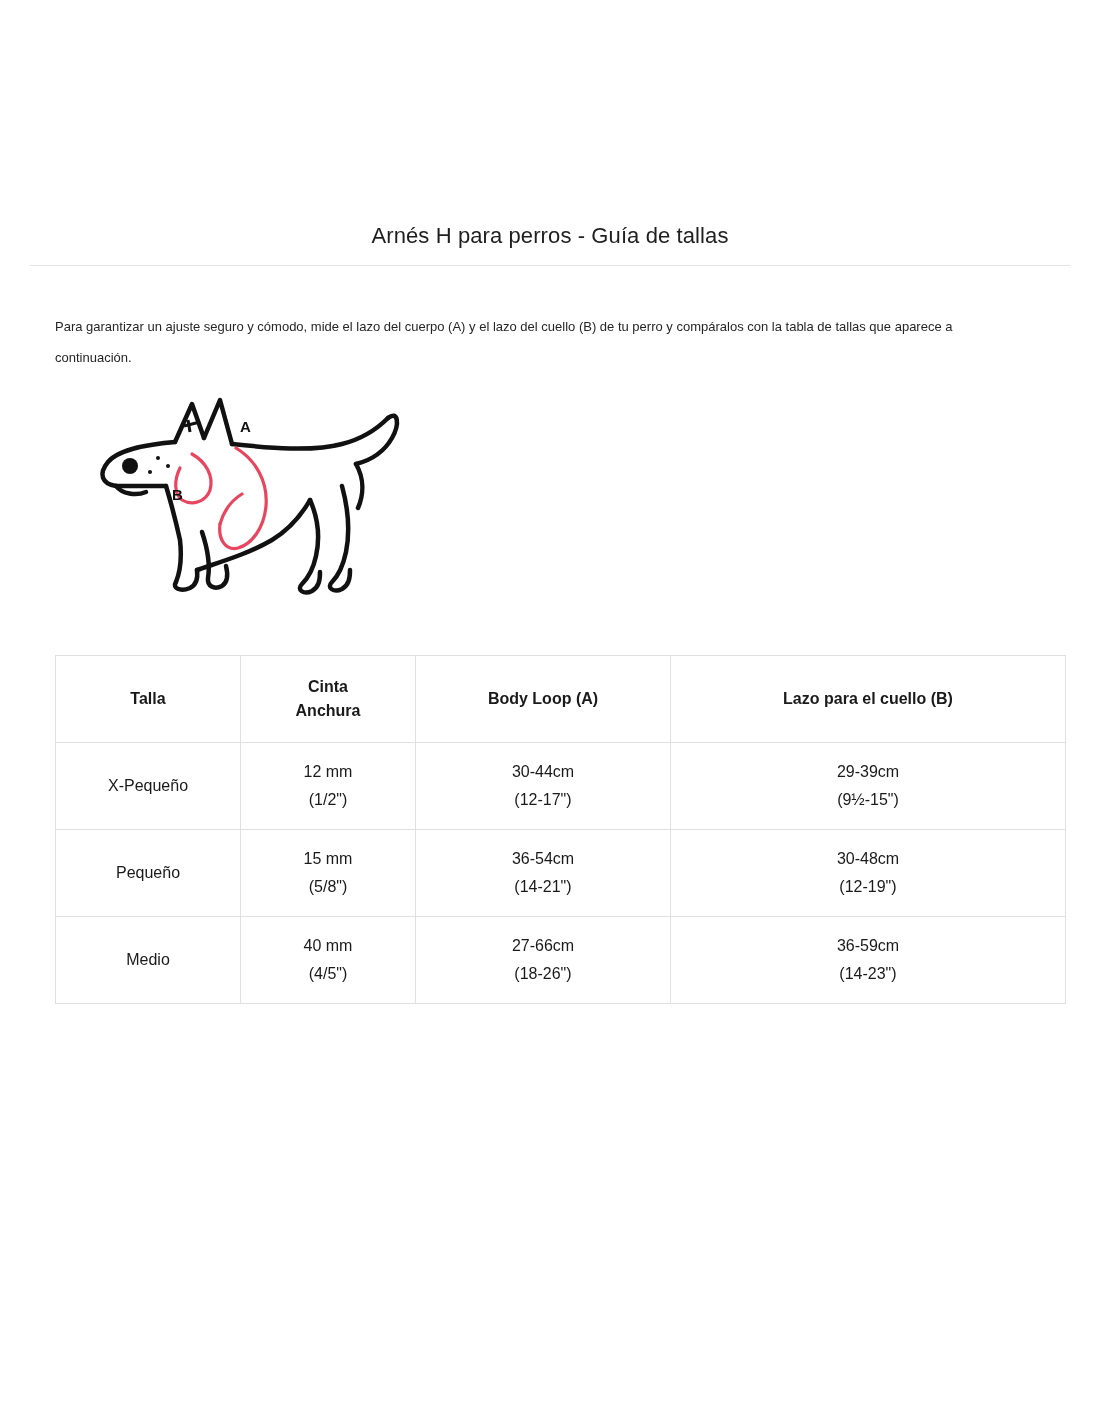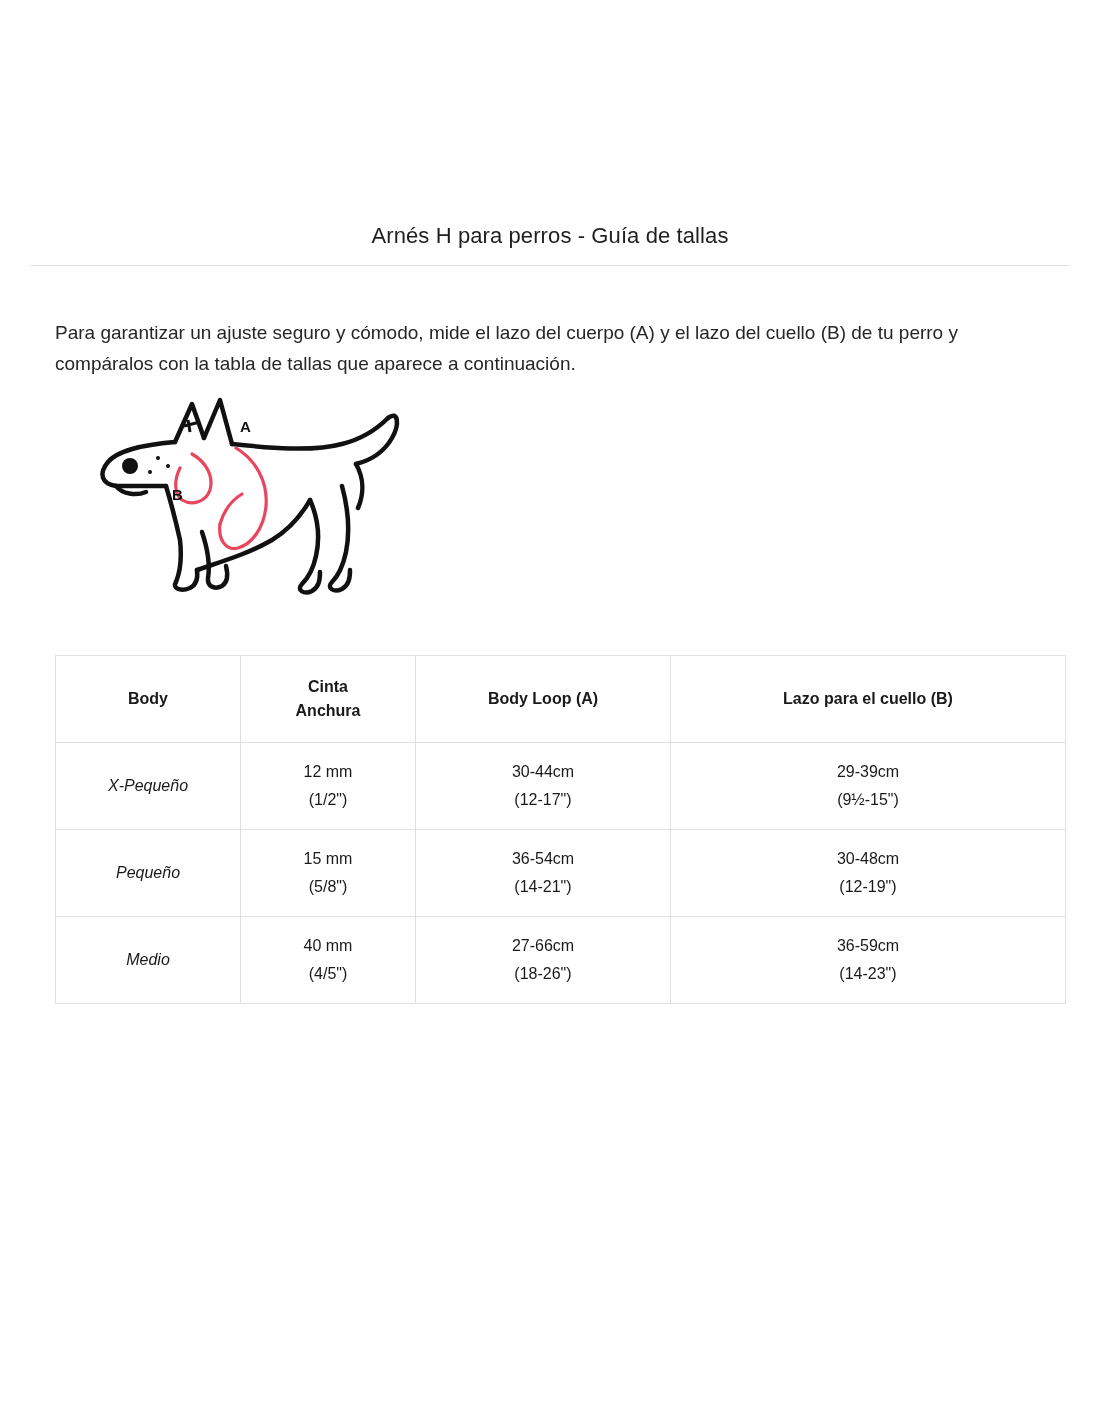--- a/index.html
+++ b/index.html
@@ -38,21 +38,21 @@
     left: 30px;
     width: 1040px;
     height: 1px;
     background: #e3e3e3;
   }
   .intro {
     position: absolute;
     top: 298px;
     left: 55px;
     width: 960px;
-    font-size: 19px;
+    font-size: 13px;
     line-height: 31px;
     color: #262626;
   }
   .diagram {
     position: absolute;
     top: 382px;
     left: 80px;
     width: 360px;
     height: 240px;
   }
@@ -78,21 +78,20 @@
     font-weight: 700;
     line-height: 24px;
   }
   table.size-table td {
     height: 86px;
     font-weight: 400;
     line-height: 28px;
   }
   table.size-table td.size-name {
     font-weight: 400;
-    font-style: italic;
   }
   .col-1 { width: 185px; }
   .col-2 { width: 175px; }
   .col-3 { width: 255px; }
   .col-4 { width: 395px; }
   .cell-line { display: block; }
   .cell-sub { display: block; }
 </style>
 </head>
 <body>
@@ -157,21 +156,21 @@
 
   <table class="size-table">
     <colgroup>
       <col class="col-1">
         <col class="col-2">
         <col class="col-3">
         <col class="col-4">
     </colgroup>
     <thead>
       <tr>
-        <th>Body</th>
+        <th>Talla</th>
         <th>
           <span class="cell-line">Cinta</span>
           <span class="cell-line">Anchura</span>
         </th>
         <th>Body Loop (A)</th>
         <th>Lazo para el cuello (B)</th>
       </tr>
     </thead>
     <tbody>
       <tr>

